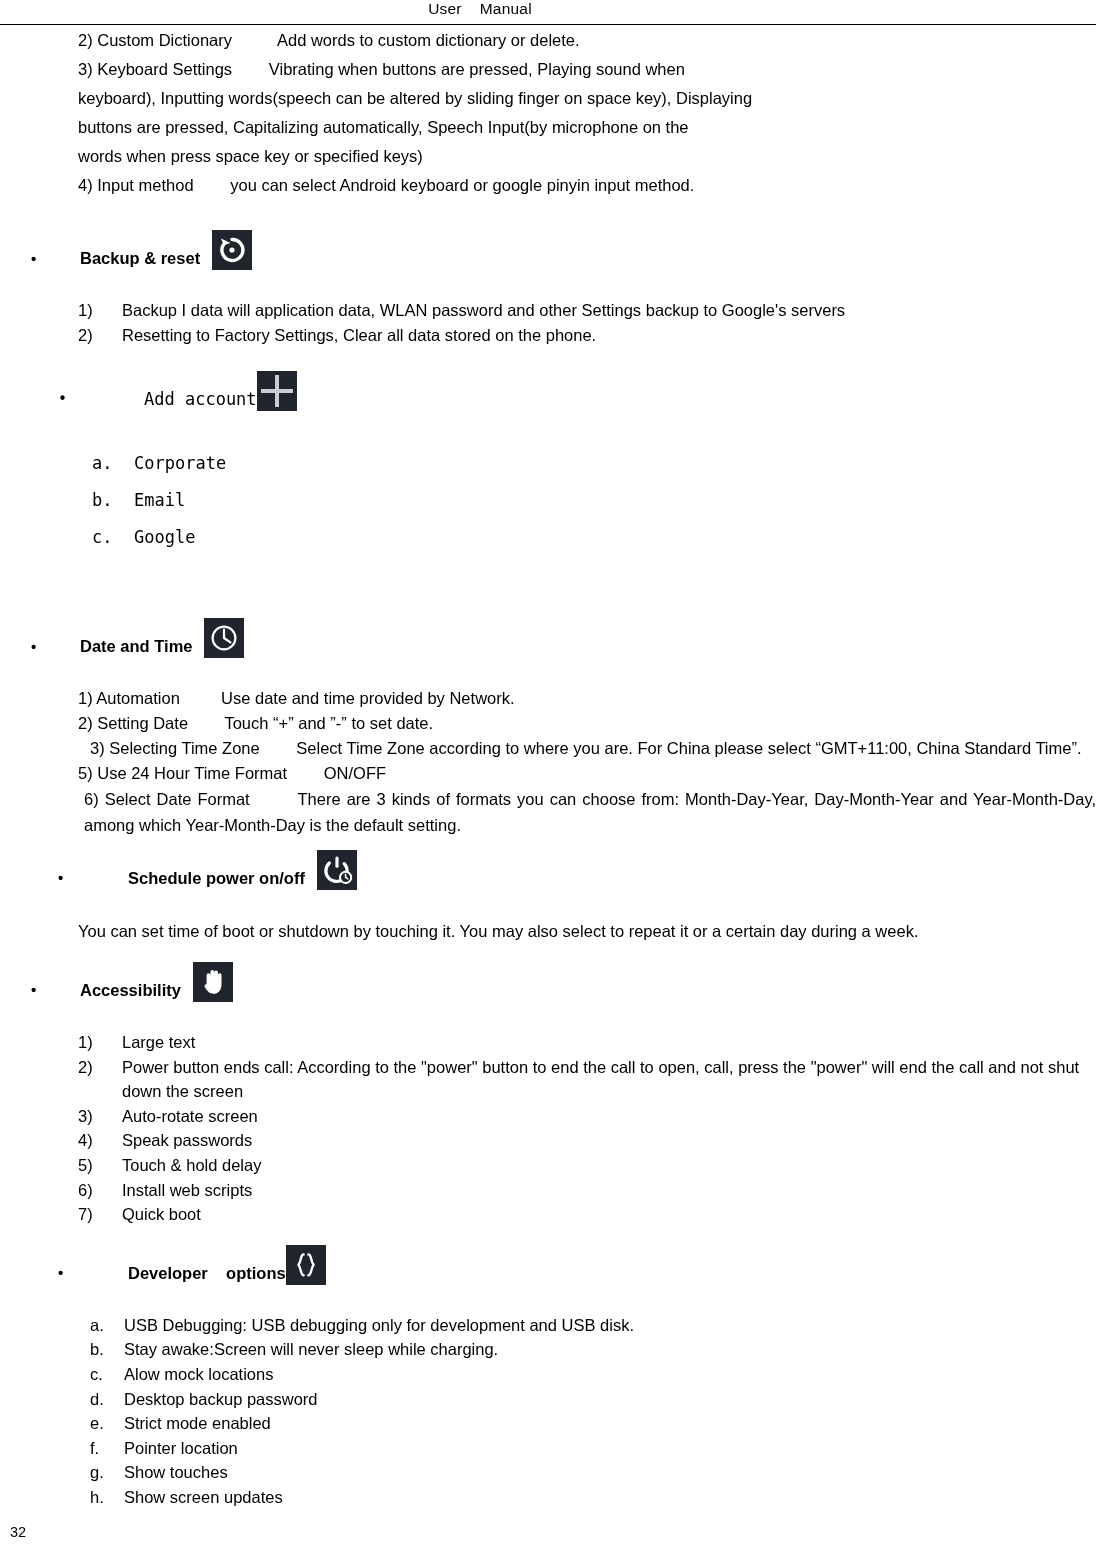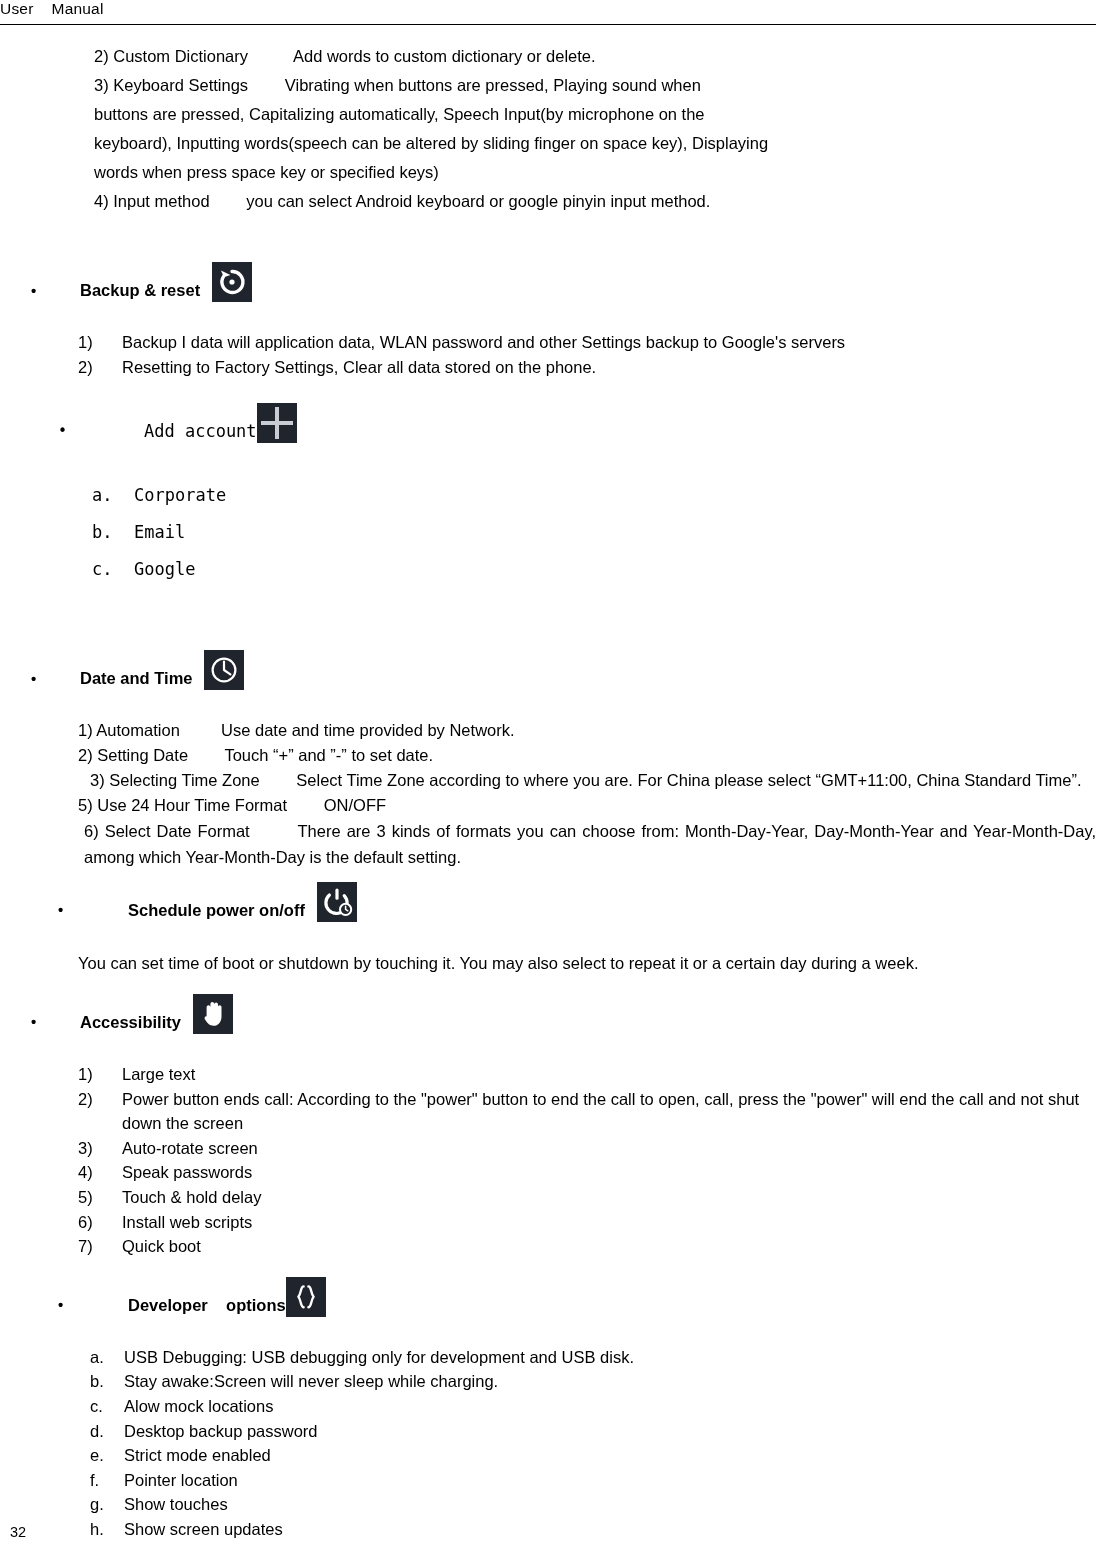--- a/index.html
+++ b/index.html
@@ -16,21 +16,21 @@
     overflow: hidden;
   }
 
   
   .page-header {
     position: absolute;
     top: 0;
     left: 0;
     width: 960px;
     height: 24px;
-    text-align: left;
+    text-align: center;
     font-size: 15.5px;
     letter-spacing: .2px;
   }
   .page-header .hdr-text { white-space: pre; }
   .header-rule {
     position: absolute;
     top: 24px;
     left: 0;
     width: 1096px;
     height: 0;
@@ -38,21 +38,21 @@
   }
 
   
   .content {
     position: absolute;
     top: 26px;
     left: 0;
     width: 1096px;
   }
 
-  .blk { padding: 16px; margin: 0; }
+  .blk { padding: 0; margin: 0; }
 
   .para {
     font-size: 16.5px;
     line-height: 29px;
     margin: 0;
     padding: 0 0 0 78px;
     white-space: pre-wrap;
   }
 
   
@@ -161,22 +161,22 @@
 <div class="page-header">
   <span class="hdr-text">User    Manual</span>
 </div>
 <div class="header-rule"></div>
 
 <div class="content">
 
   <div class="blk">
     <div class="para">2) Custom Dictionary          Add words to custom dictionary or delete.</div>
     <div class="para">3) Keyboard Settings        Vibrating when buttons are pressed, Playing sound when</div>
+    <div class="para">keyboard), Inputting words(speech can be altered by sliding finger on space key), Displaying</div>
     <div class="para">buttons are pressed, Capitalizing automatically, Speech Input(by microphone on the</div>
-    <div class="para">keyboard), Inputting words(speech can be altered by sliding finger on space key), Displaying</div>
     <div class="para">words when press space key or specified keys)</div>
     <div class="para">4) Input method        you can select Android keyboard or google pinyin input method.</div>
   </div>
 
   <div class="spacer-30"></div>
 
   <div class="sec-head">
     <span class="bullet">•</span>
     <span class="label">Backup &amp; reset</span>
     <span class="icon-gap"></span>

